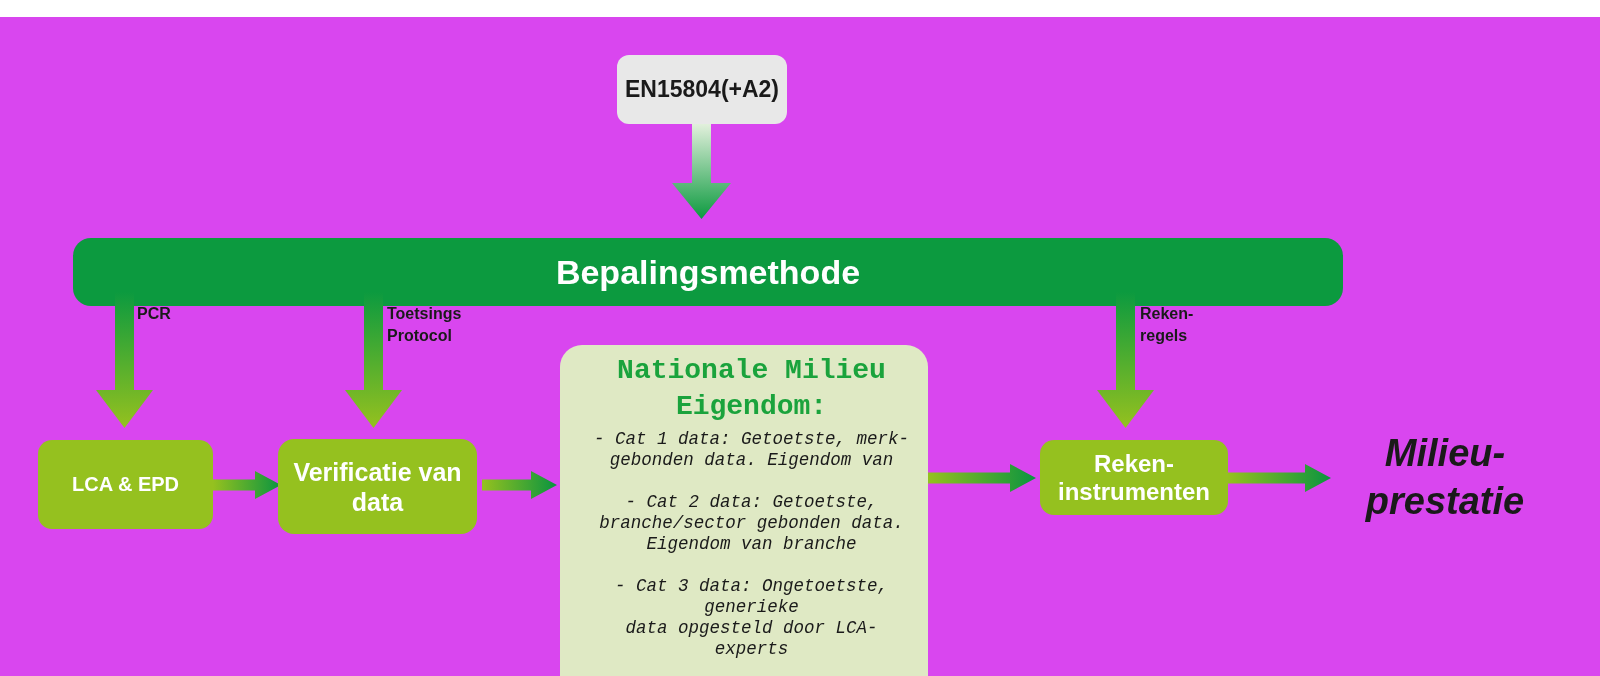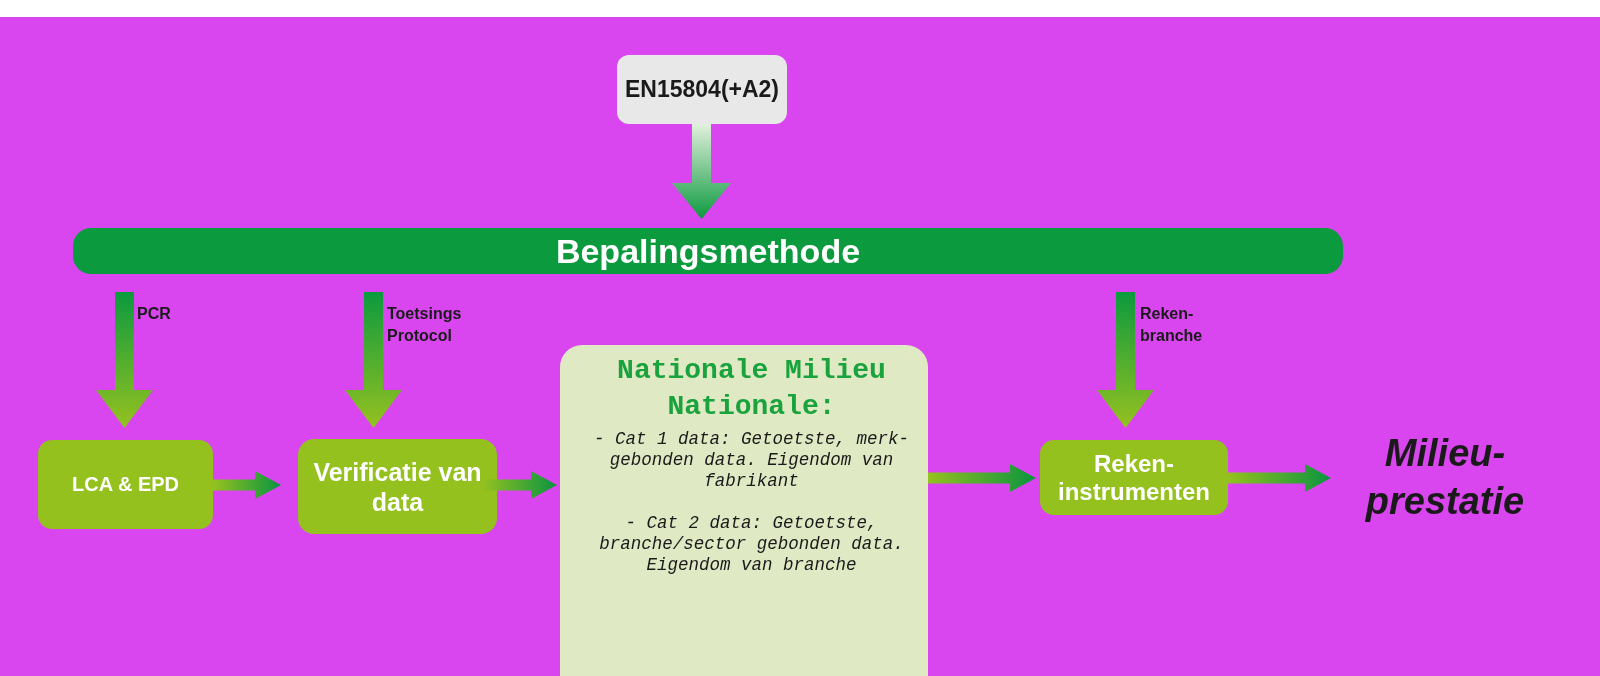--- a/index.html
+++ b/index.html
@@ -11,30 +11,30 @@
   .abs{position:absolute;}
   .flexc{display:flex;align-items:center;justify-content:center;text-align:center;}
 
   
   .std-box{
     left:617px;top:38px;width:170px;height:69px;border-radius:12px;
     background:var(--gray-box,#e8e8e8);color:var(--text-black,#1a1a1a);
     font-weight:bold;font-size:23px;
   }
   .main-bar{
-    left:73px;top:211px;width:1270px;height:46px;border-radius:18px;
+    left:73px;top:221px;width:1270px;height:68px;border-radius:18px;
     background:var(--dark-green,#0c9a3f);color:var(--white,#ffffff);
     font-weight:bold;font-size:34px;
   }
   .node{
     background:var(--light-green,#95c11f);color:var(--white,#ffffff);
     font-weight:bold;
   }
   .node-lca{left:38px;top:423px;width:175px;height:89px;border-radius:14px;font-size:20px;}
-  .node-verif{left:298px;top:422px;width:199px;height:95px;border-radius:16px;font-size:25px;line-height:30px;}
+  .node-verif{left:278px;top:422px;width:199px;height:95px;border-radius:16px;font-size:25px;line-height:30px;}
   .node-reken{left:1040px;top:423px;width:188px;height:75px;border-radius:14px;font-size:24px;line-height:28px;}
 
   .db-panel{
     left:560px;top:328px;width:368px;height:385px;border-radius:22px;
     background:var(--panel-green,#dfe9c4);
     box-sizing:border-box;padding:8px 18px 0 33px;text-align:center;font-family:Liberation Mono, monospace;
   }
   .db-title{
     color:var(--panel-title-green,#1aa33c);font-weight:bold;
     font-size:28px;line-height:36px;
@@ -106,53 +106,56 @@
 
   <div class="abs branch-label lbl-pcr">
     <div>PCR</div>
   </div>
   <div class="abs branch-label lbl-toets">
     <div>Toetsings</div>
     <div>Protocol</div>
   </div>
   <div class="abs branch-label lbl-reken">
     <div>Reken-</div>
-    <div>branche</div>
+    <div>regels</div>
   </div>
 
   <div class="abs flexc node node-lca">
     <span>LCA &amp; EPD</span>
   </div>
 
   <div class="arrow arrow-h arrow-h1"></div>
 
   <div class="abs flexc node node-verif">
     <span>
       <span>Verificatie van</span><br>
       <span>data</span>
     </span>
   </div>
 
   <div class="arrow arrow-h arrow-h2"></div>
 
   <div class="abs db-panel">
     <div class="db-title">
       <div>Nationale Milieu</div>
-      <div>Nationale:</div>
+      <div>Eigendom:</div>
     </div>
     <div class="db-cats">
       <div class="cat">
         <div>- Cat 1 data: Getoetste, merk-</div>
         <div>gebonden data. Eigendom van</div>
-        <div>fabrikant</div>
       </div>
       <div class="cat">
         <div>- Cat 2 data: Getoetste,</div>
         <div>branche/sector gebonden data.</div>
         <div>Eigendom van branche</div>
+      </div>
+      <div class="cat">
+        <div>- Cat 3 data: Ongetoetste, generieke</div>
+        <div>data opgesteld door LCA-experts</div>
       </div>
     </div>
   </div>
 
   <div class="arrow arrow-h arrow-h3"></div>
 
   <div class="abs flexc node node-reken">
     <span>
       <span>Reken-</span><br>
       <span>instrumenten</span>

